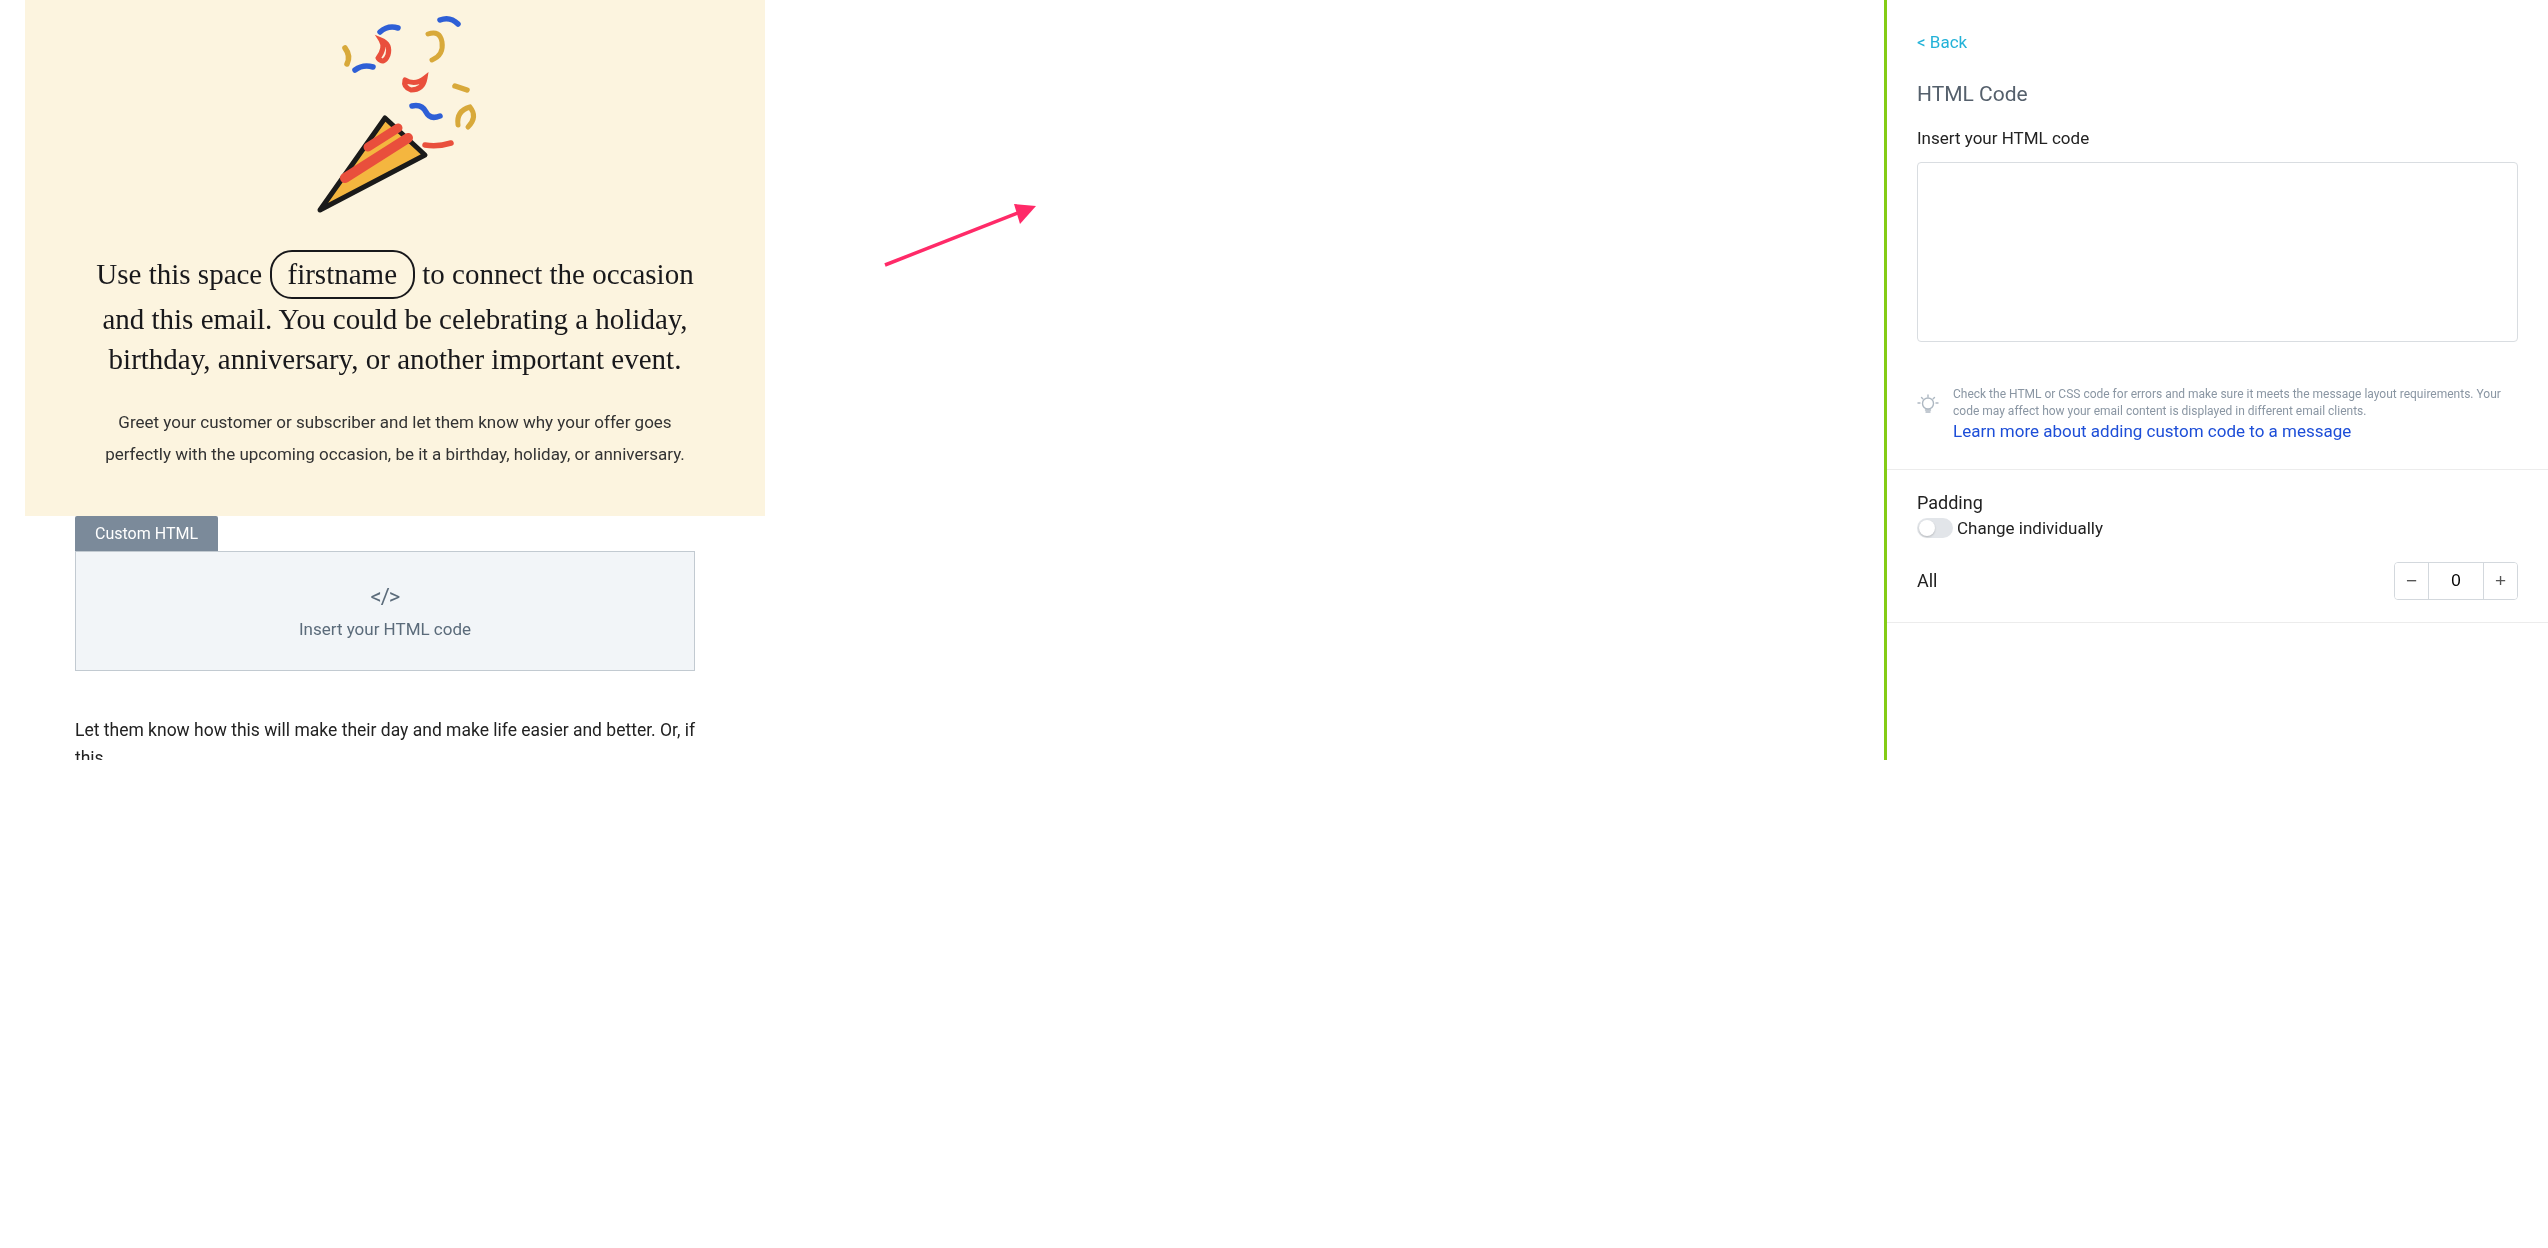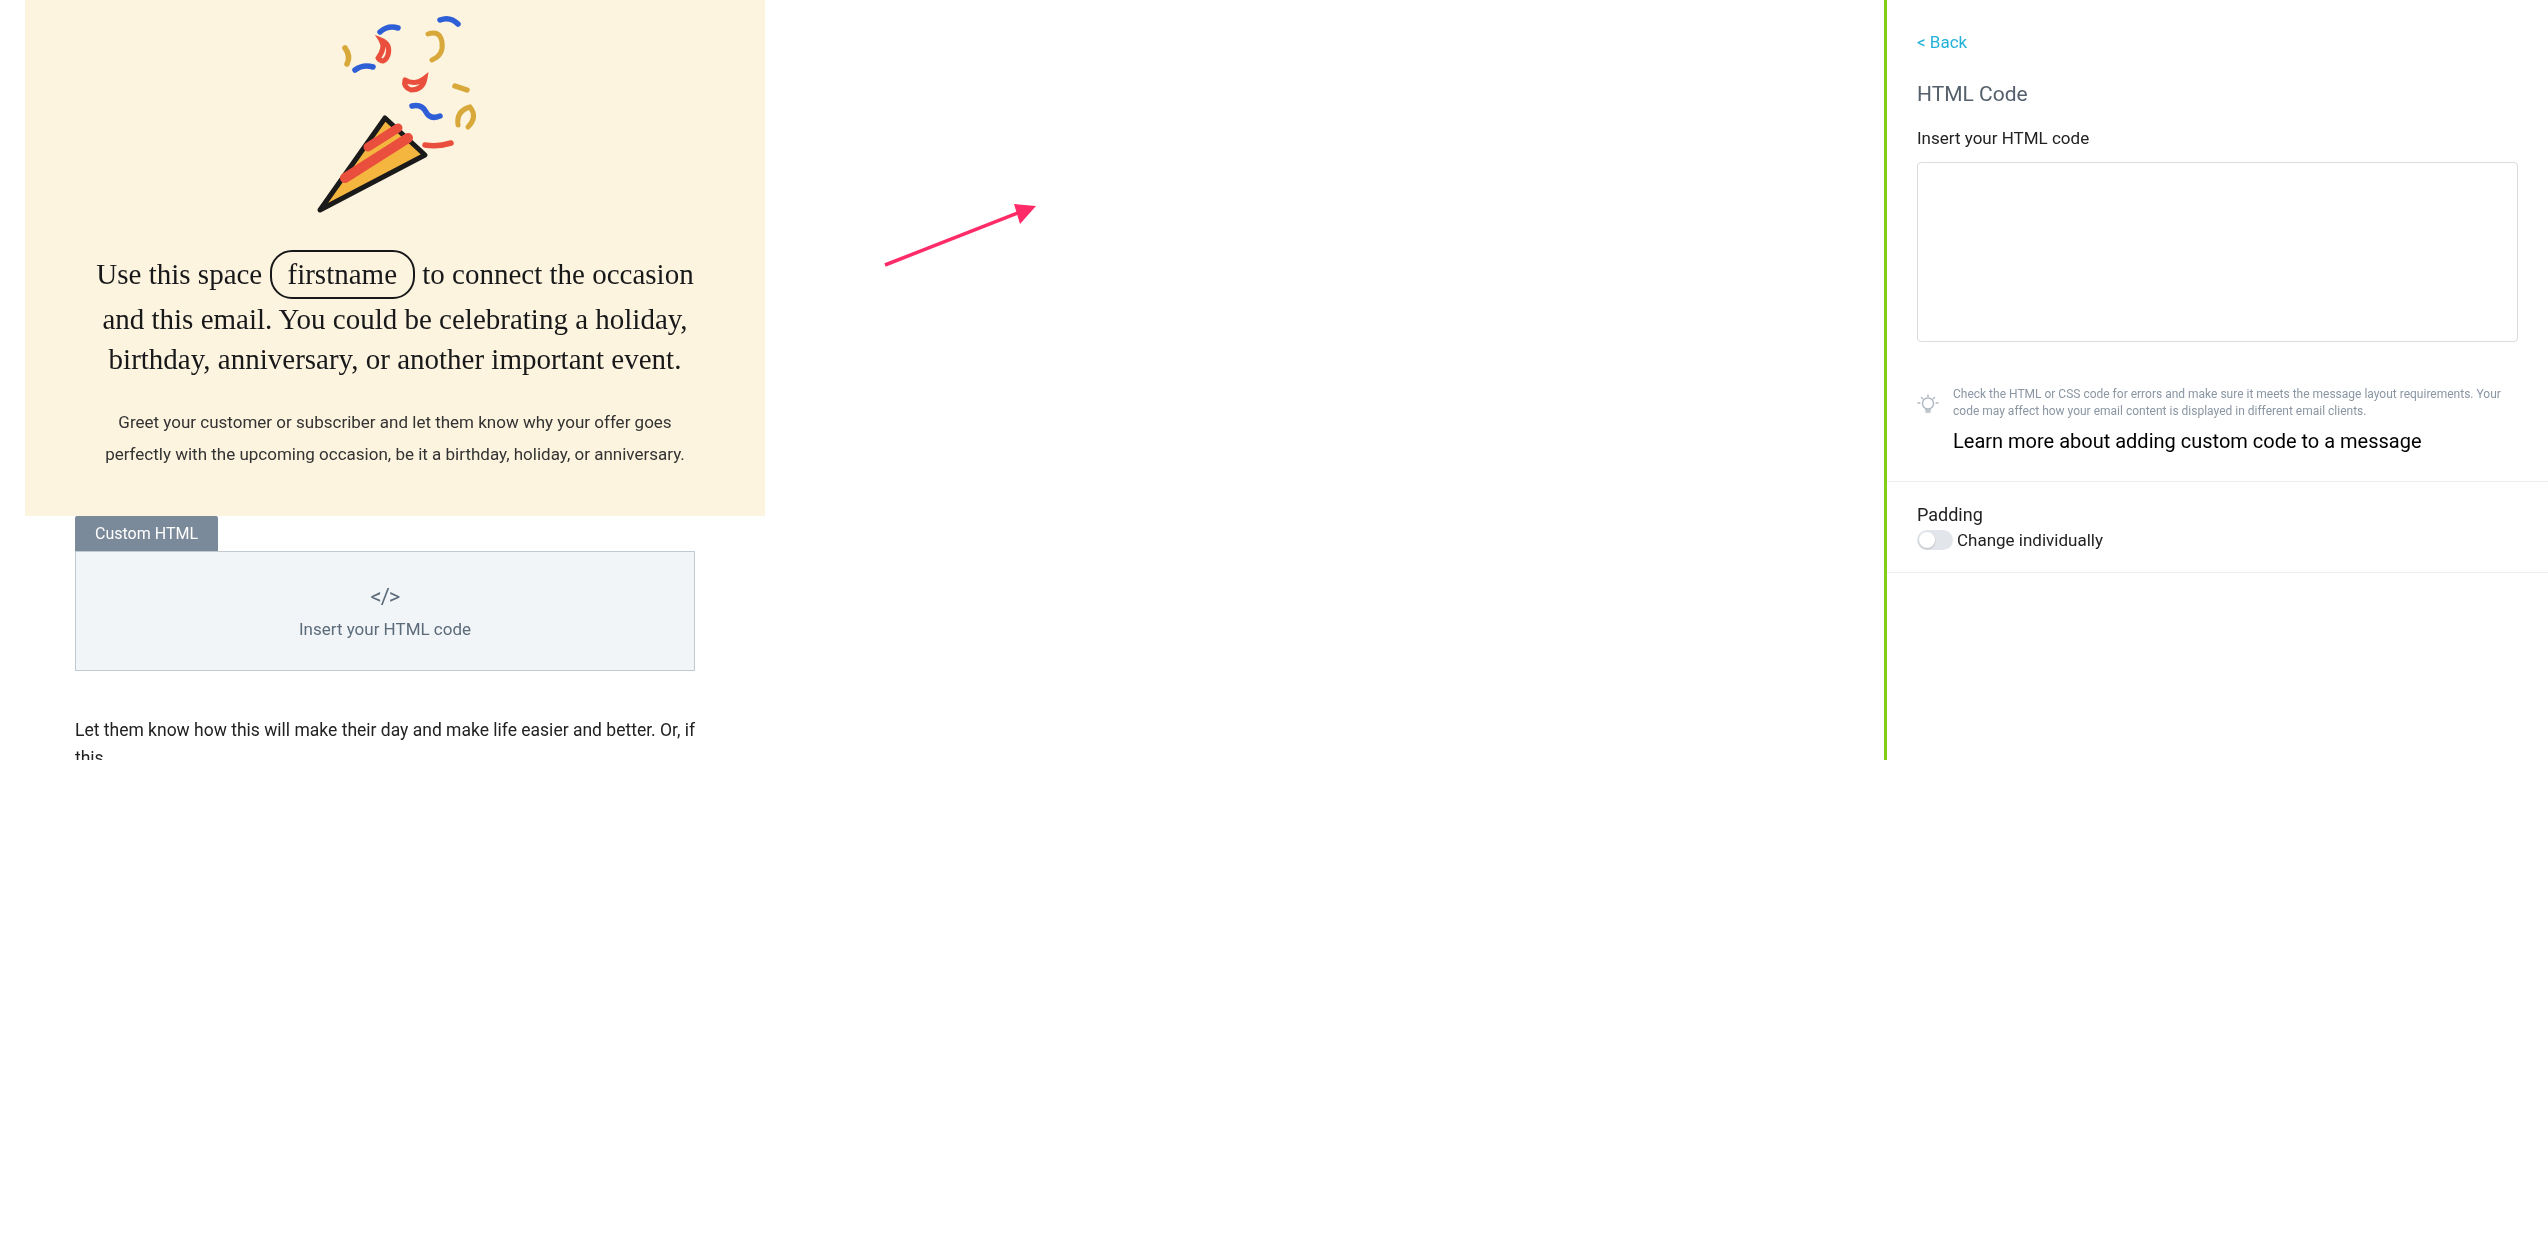--- a/index.html
+++ b/index.html
@@ -139,23 +139,22 @@
     padding-bottom: 28px;
   }
   .bulb-icon { flex: none; margin-top: 8px; }
   .hint-text {
     font-size: 12px;
     line-height: 1.45;
     color: #8a96a3;
   }
   .hint-link {
     display: block;
-    color: #000000;
-    font-size: 20px;
-    margin-top: 8px;
+    color: #1d4ed8;
+    font-size: 17px;
     text-decoration: none;
   }
 
   hr.sep { border: none; border-top: 1px solid #ececec; margin: 0 -30px; }
 
   .section-pad {
     padding: 22px 0 22px 0;
   }
   .padding-title {
     font-size: 18px;
@@ -324,18 +323,26 @@
     </div>
 
     <hr class="sep">
 
     <div class="section-pad">
       <div class="padding-title">Padding</div>
       <div class="toggle-row">
         <div class="toggle"></div>
         <span>Change individually</span>
       </div>
+      <div class="all-row">
+        <div class="all-label">All</div>
+        <div class="stepper">
+          <button>−</button>
+          <input value="0" style="">
+          <button>+</button>
+        </div>
+      </div>
     </div>
 
     <hr class="sep">
 
   </div>
 </div>
 
 </body></html>

